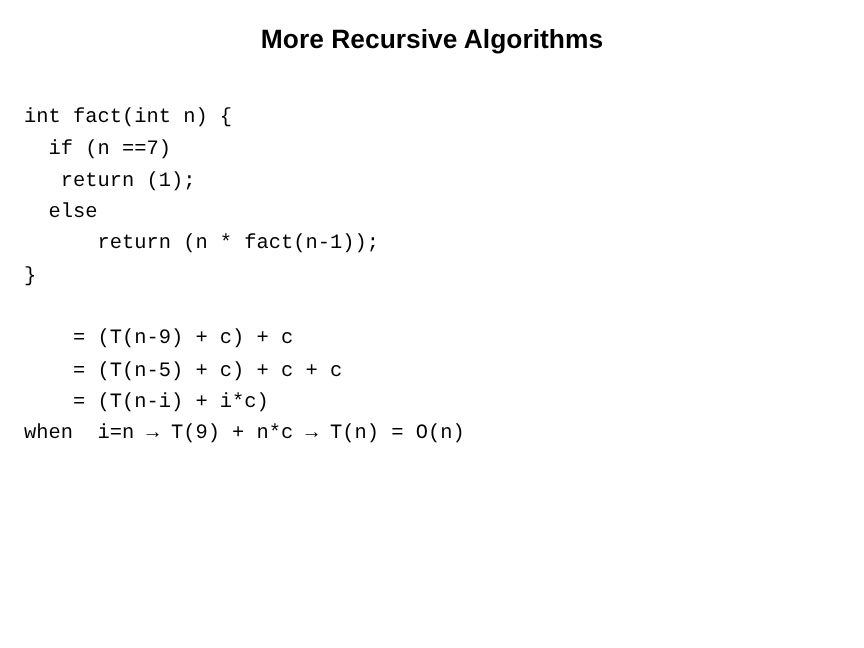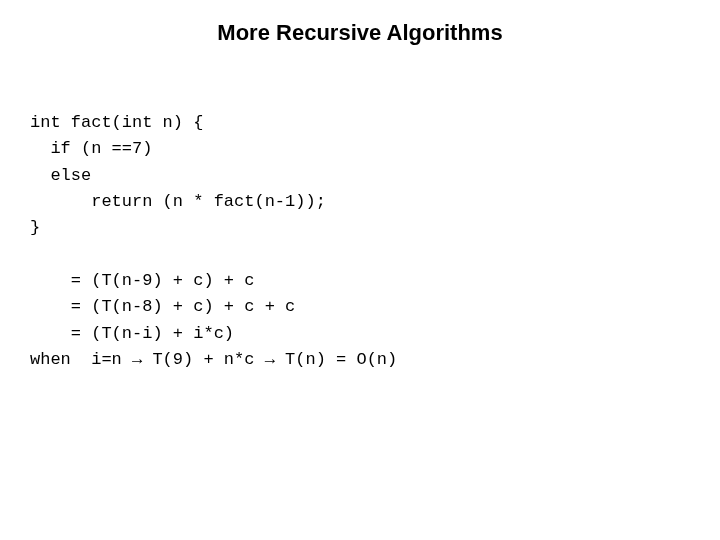--- a/index.html
+++ b/index.html
@@ -22,47 +22,47 @@
       background: #ffffff;
       padding: 20px 20px 20px 20px;
     }
 
     .title {
       text-align: center;
       font-family: Arial, Helvetica, sans-serif;
       font-size: 22px;
       font-weight: bold;
       color: #000000;
-      margin-bottom: 64px;
+      margin-bottom: 40px;
     }
 
     .code-block {
       font-family: 'Courier New', Courier, monospace;
       font-size: 17px;
       color: #000000;
       line-height: 1.55;
-      margin-left: 10px;
     }
 
     .code-line {
       white-space: pre;
       display: block;
     }
   </style>
 </head>
 <body>
 
 <div class="page">
   <div class="title">More Recursive Algorithms</div>
 
   <div class="code-block">
     <span class="code-line">int fact(int n) {</span>
     <span class="code-line">  if (n ==7)</span>
+    <span class="code-line">   return (1);</span>
     <span class="code-line">  else</span>
     <span class="code-line">      return (n * fact(n-1));</span>
     <span class="code-line">}</span>
     <span class="code-line">&nbsp;</span>
     <span class="code-line">    = (T(n-9) + c) + c</span>
-    <span class="code-line">    = (T(n-8) + c) + c + c</span>
+    <span class="code-line">    = (T(n-5) + c) + c + c</span>
     <span class="code-line">    = (T(n-i) + i*c)</span>
     <span class="code-line">when  i=n → T(9) + n*c → T(n) = O(n)</span>
   </div>
 </div>
 
 </body></html>

